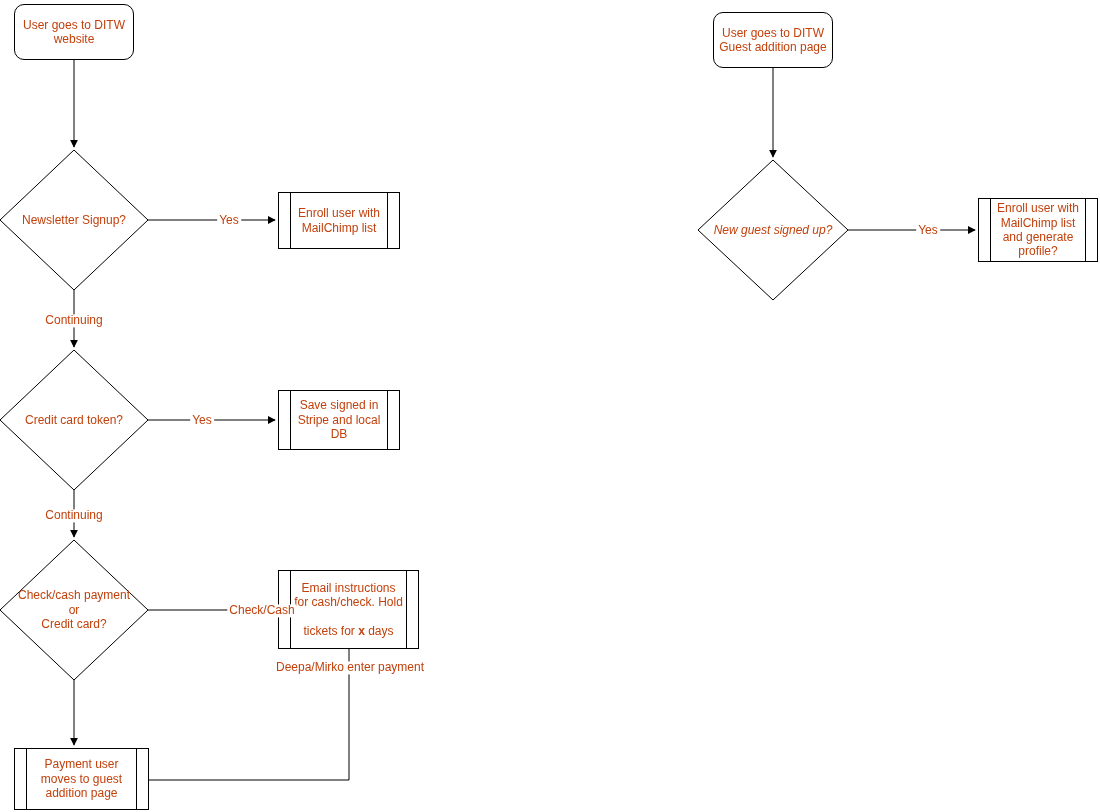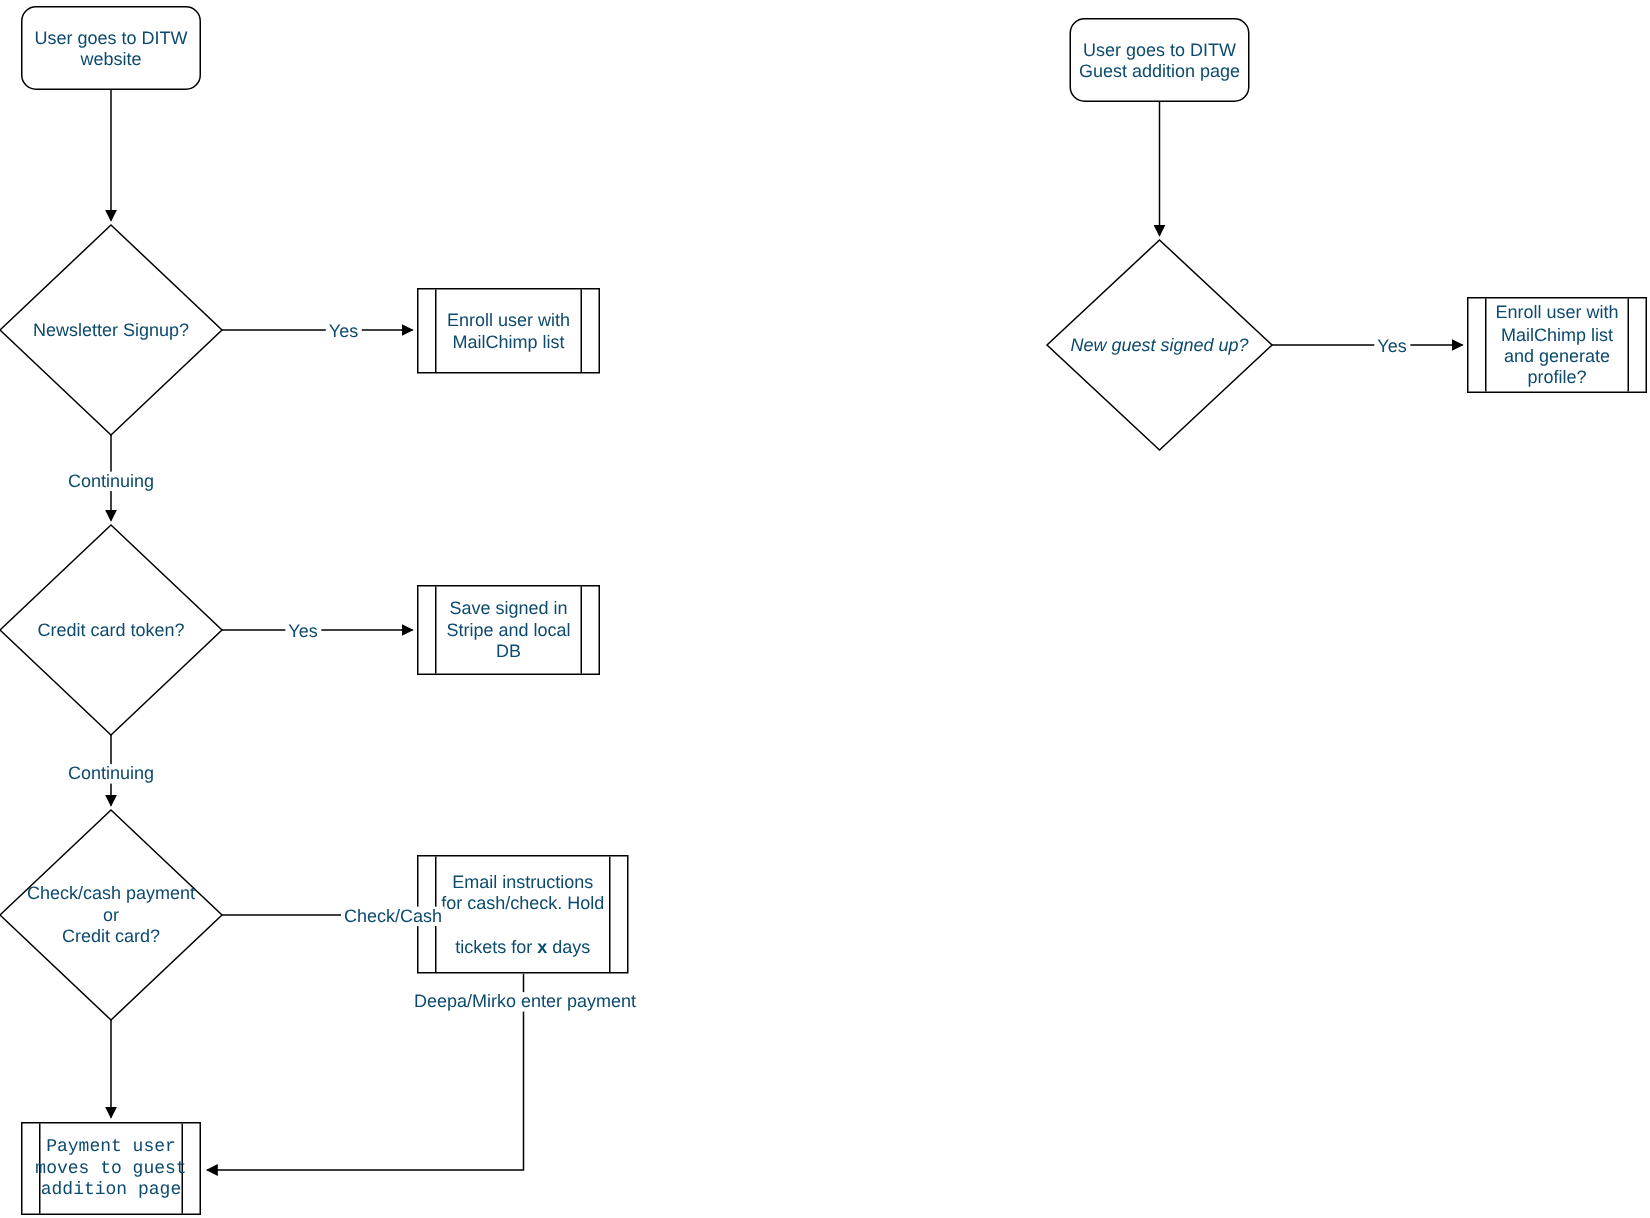--- a/index.html
+++ b/index.html
@@ -7,21 +7,21 @@
     padding: 0;
     background: #ffffff;
     font-family: "Liberation Sans", "DejaVu Sans", sans-serif;
   }
   .canvas {
     position: relative;
     width: 1100px;
     height: 812px;
     background: #ffffff;
     overflow: hidden;
-    color: #0c4a6e;
+    color: #c2410c;
     font-size: 12px;
   }
   svg.connector-layer {
     position: absolute;
     left: 0;
     top: 0;
   }
   svg .edge {
     fill: none;
     stroke: #000000;
@@ -143,21 +143,21 @@
   <div class="node" style="left:278px; top:570px; width:141px; height:79px;">
     <span class="bar bar-left"></span>
     <span class="bar bar-right"></span>
     <div class="node-label">
       <div>Email instructions
 for cash/check. Hold</div>
       <div><span>tickets for </span><span class="bold">x</span><span> days</span></div>
     </div>
   </div>
 
-  <div class="node" style="left:14px; top:748px; width:120px; height:62px;font-family:Liberation Mono, monospace;">
+  <div class="node" style="left:14px; top:748px; width:135px; height:62px;">
     <span class="bar bar-left"></span>
     <span class="bar bar-right"></span>
     <div class="node-label">Payment user
 moves to guest
 addition page</div>
   </div>
 
   <div class="edge-label" style="left:229px; top:221px;">Yes</div>
   <div class="edge-label" style="left:74px; top:321px;">Continuing</div>
   <div class="edge-label" style="left:202px; top:421px;">Yes</div>

